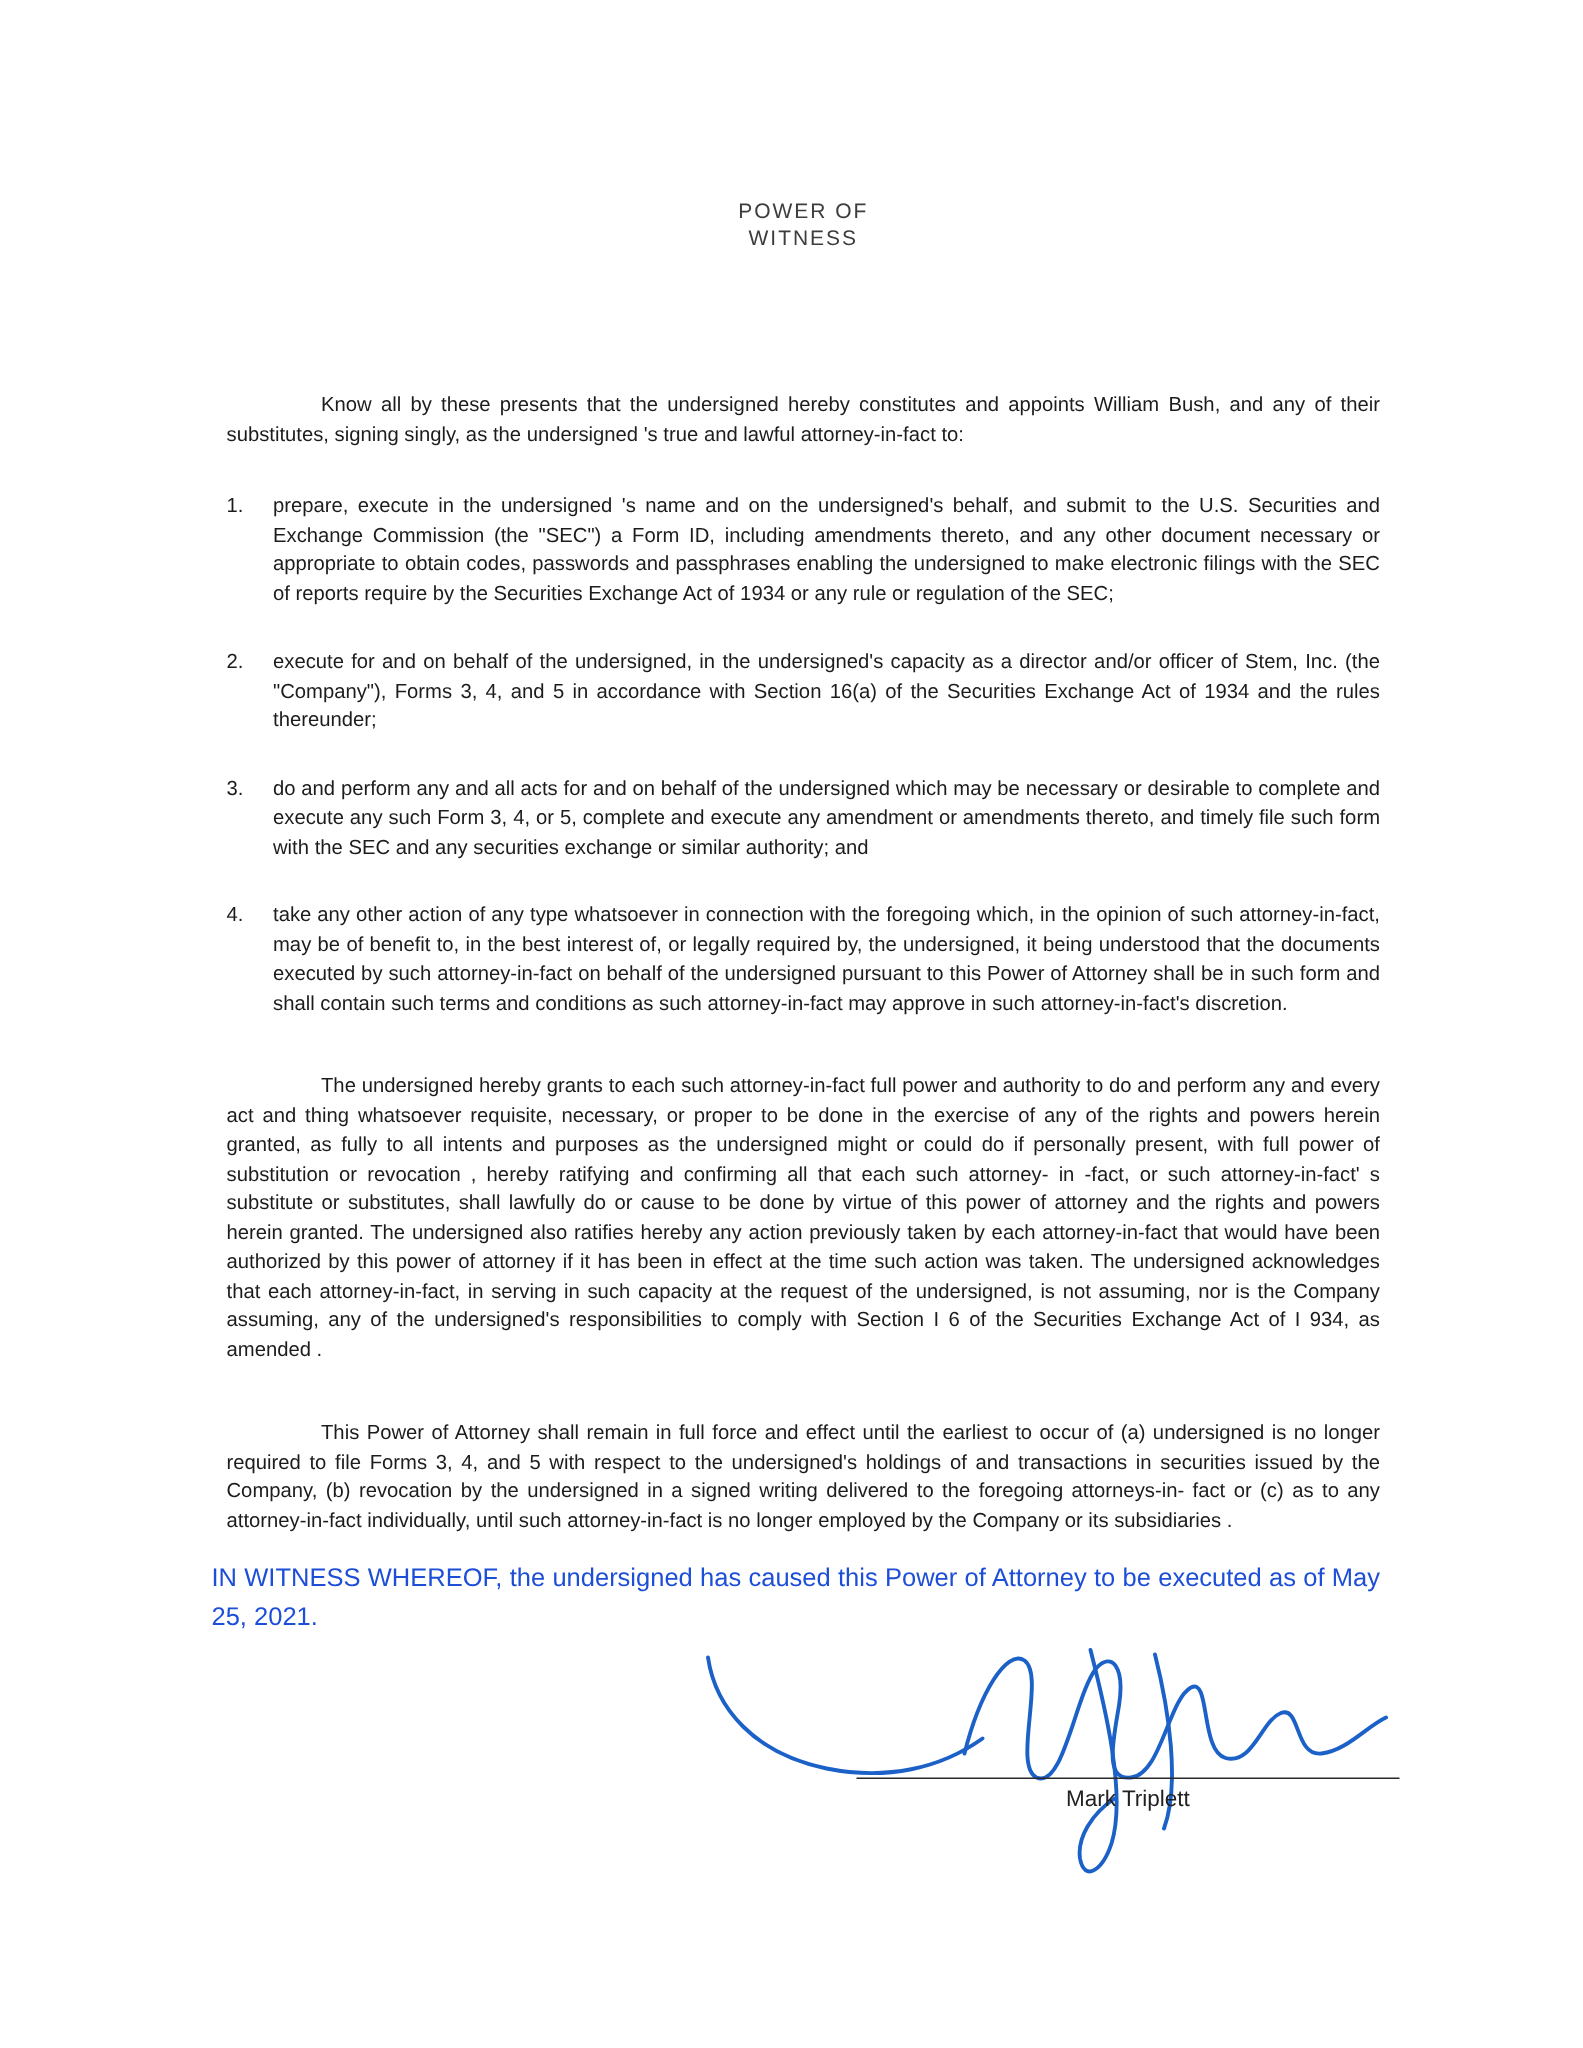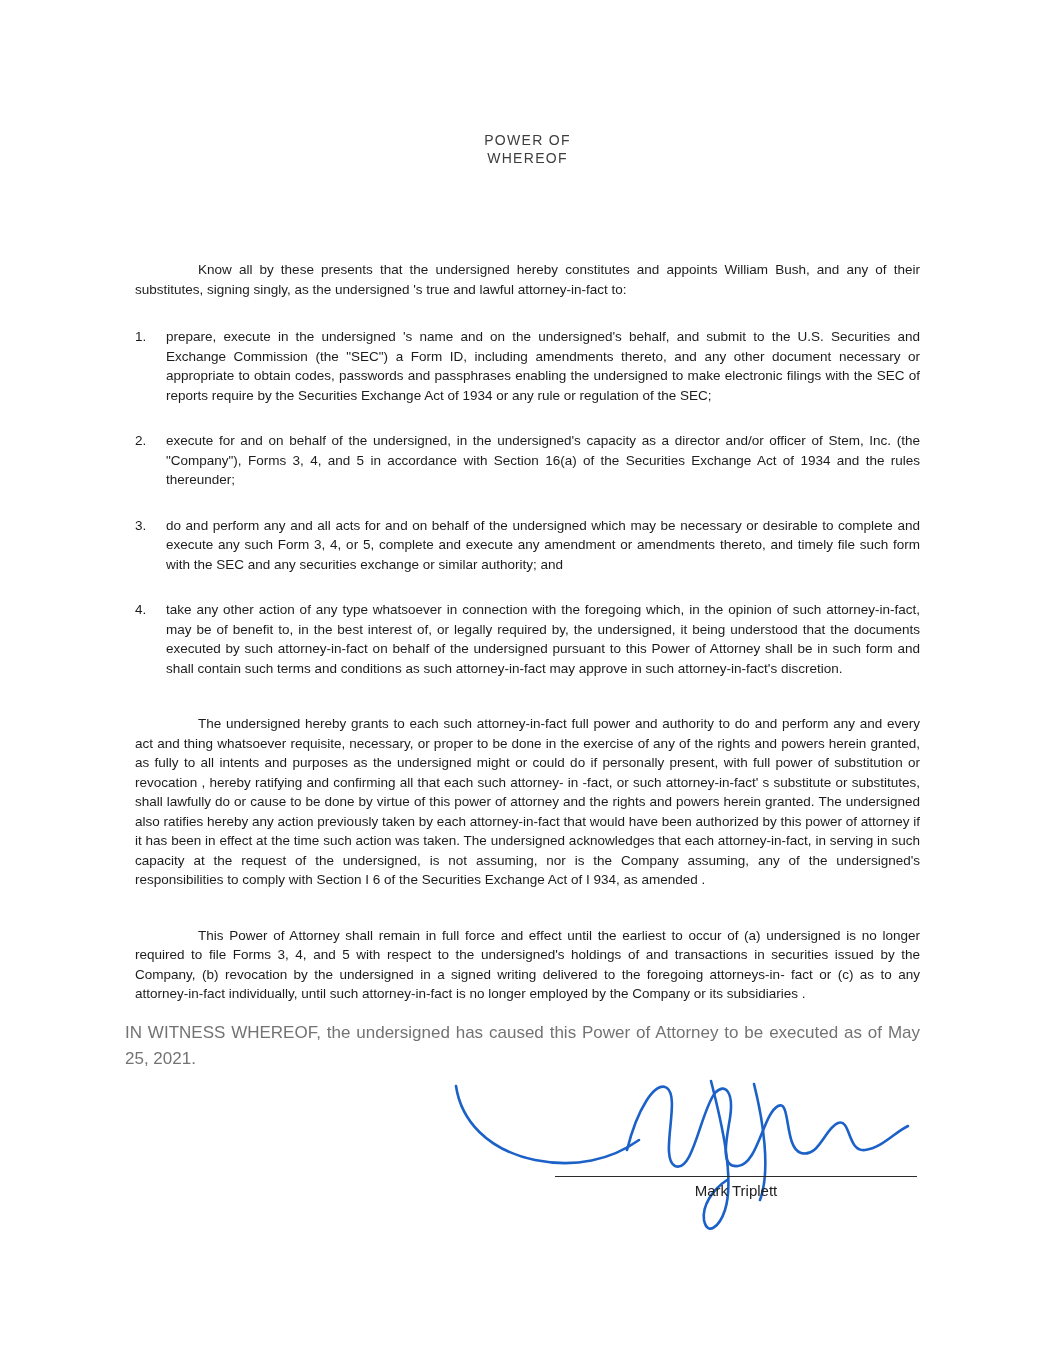--- a/index.html
+++ b/index.html
@@ -5,20 +5,21 @@
   * { box-sizing: border-box; }
   html, body { margin: 0; padding: 0; background: #ffffff; }
   .page {
     width: 1055px;
     height: 1365px;
     background: #ffffff;
     position: relative;
     overflow: hidden;
     font-family: "Liberation Sans", sans-serif;
     color: #1c1c1c;
+    padding-left: 16px;
   }
   .doc-title {
     padding-top: 131px;
     text-align: center;
     font-size: 14px;
     line-height: 18px;
     letter-spacing: 1.3px;
     color: #3d3d3d;
   }
   .content { padding: 0 135px; }
@@ -42,21 +43,21 @@
     margin-top: 36px;
     font-size: 13.5px;
     line-height: 19.5px;
     text-indent: 63px;
     text-align: justify;
   }
   .witness {
     margin: 16px 0 0 -10px;
     font-size: 17px;
     line-height: 26px;
-    color: #737373;
+    color: #1d4ed8;
     text-align: justify;
   }
   .signature-block {
     position: relative;
     height: 180px;
     margin-top: 6px;
   }
   .signature-svg {
     position: absolute;
     left: 318px;
@@ -65,39 +66,39 @@
   .signature-svg path {
     fill: none;
     stroke: #1b61c8;
     stroke-width: 2.6;
     stroke-linecap: round;
     stroke-linejoin: round;
   }
   .signature-line-wrap {
     position: absolute;
     left: 420px;
-    top: 98px;
+    top: 88px;
     width: 362px;
   }
   .signature-line { border-top: 1px solid #2a2a2a; height: 0; }
   .signatory-name {
     text-align: center;
     margin-top: 5px;
     font-size: 15px;
     color: #222222;
   }
 </style>
 </head>
 <body>
 
 <div class="page">
 
   <div class="doc-title">
     <div>POWER OF</div>
-    <div>WHEREOF</div>
+    <div>WITNESS</div>
   </div>
 
   <div class="content">
 
     <p class="intro">Know all by these presents that the undersigned hereby constitutes and appoints William Bush, and any of their substitutes, signing singly, as the undersigned 's true and lawful attorney-in-fact to:</p>
 
     <div class="num-list">
 
       <div class="list-item">
         <div class="list-num">1.</div>

